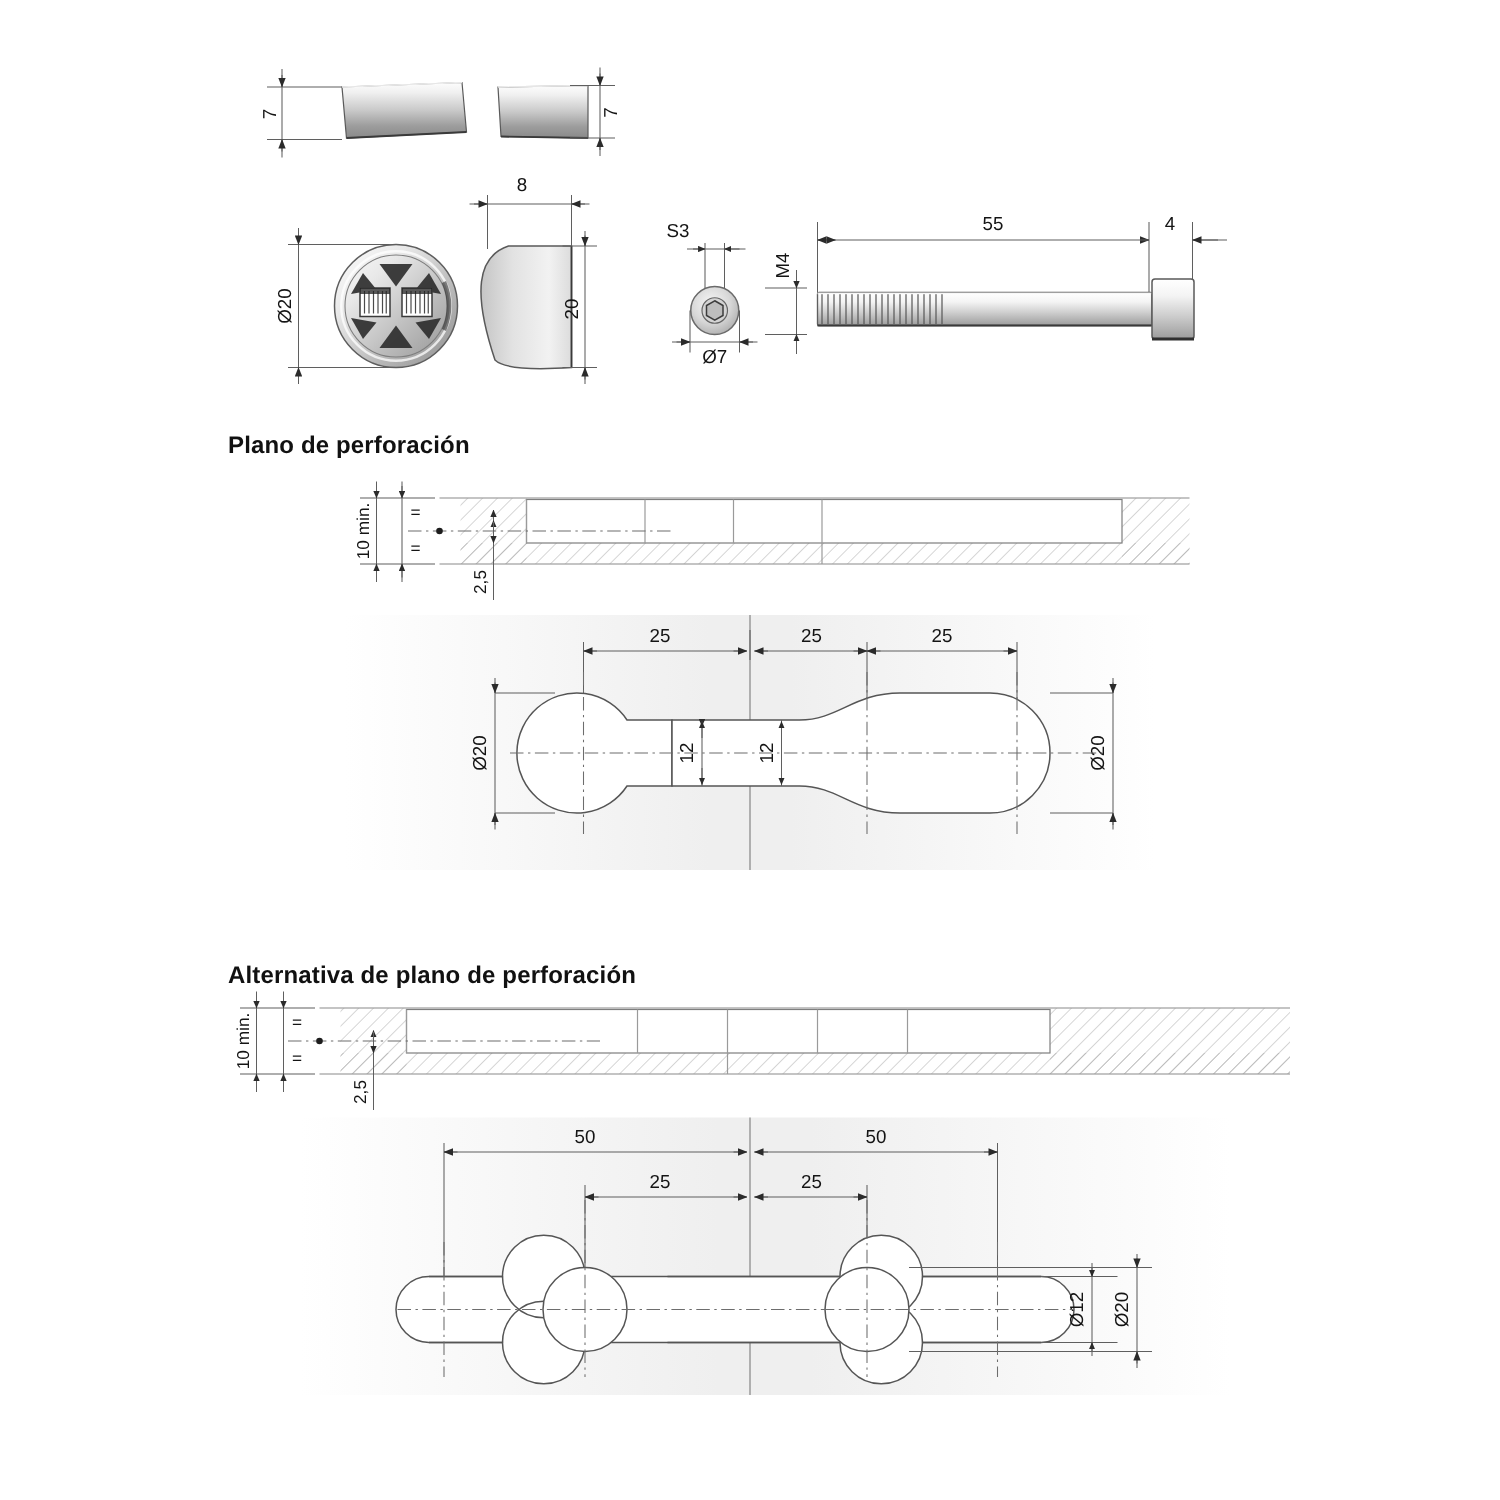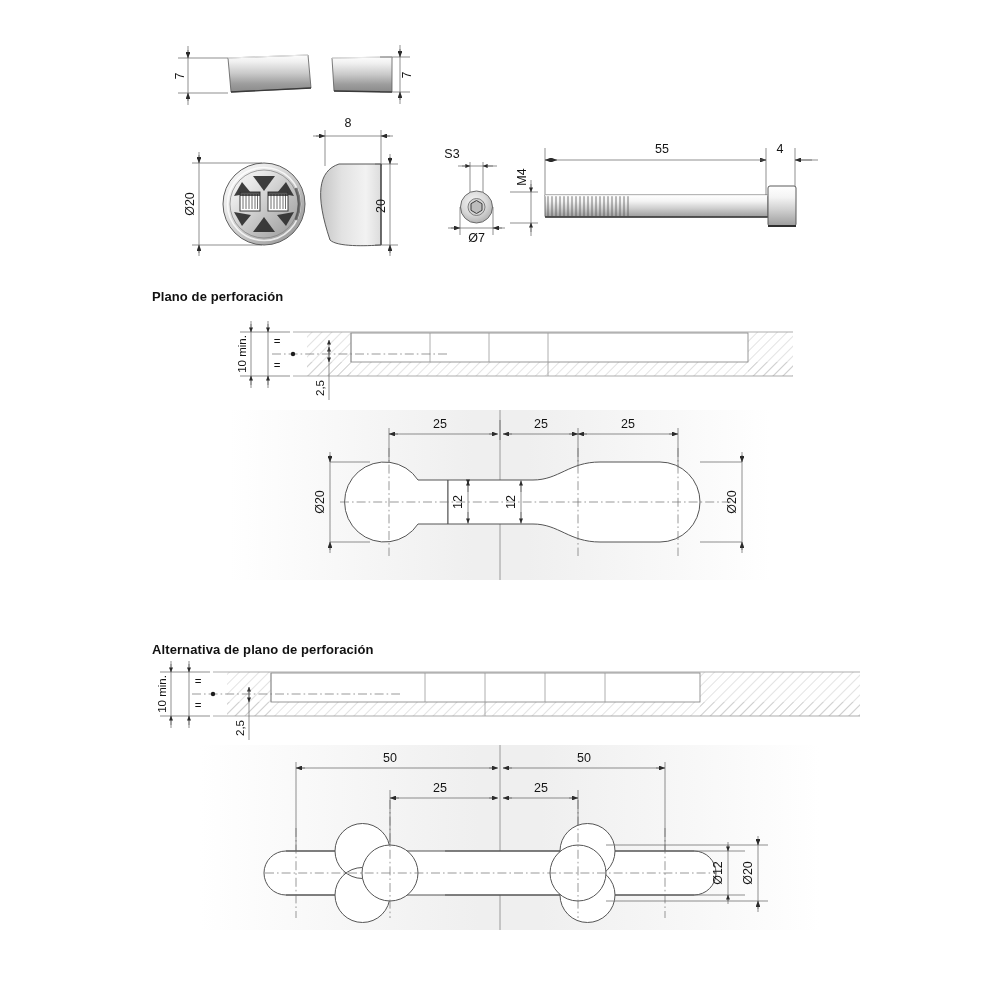--- a/index.html
+++ b/index.html
@@ -1,18 +1,18 @@
 <!DOCTYPE html>
 <html><head>
 <meta charset="utf-8">
 <style>
   html,body{margin:0;padding:0;background:#ffffff;}
   body{width:1000px;height:1000px;position:relative;font-family:"Liberation Sans",sans-serif;color:#1a1a1a;overflow:hidden;}
   .sheet{position:absolute;left:0;top:0;width:1000px;height:1000px;background:#fff;}
-  .section-title{position:absolute;font-size:13px;font-weight:bold;color:#111;letter-spacing:.1px;white-space:nowrap;}
+  .section-title{position:absolute;font-size:16px;font-weight:bold;color:#111;letter-spacing:.1px;white-space:nowrap;}
   .svgwrap{position:absolute;left:0;top:0;width:1000px;height:1000px;}
   svg{display:block;}
   text{font-family:"Liberation Sans",sans-serif;fill:#141414;}
   .dimtxt{font-size:12.5px;}
   .dimtxt-s{font-size:11.5px;}
   .thin{stroke:#5f5f5f;stroke-width:.7;fill:none;}
   .thin2{stroke:#8a8a8a;stroke-width:.7;fill:none;}
   .center{stroke:#6d6d6d;stroke-width:.7;fill:none;stroke-dasharray:9 3 1.6 3;}
   .vline{stroke:#9a9a9a;stroke-width:.8;fill:none;}
   .hatchline{stroke:#9b9b9b;stroke-width:.55;fill:none;}

